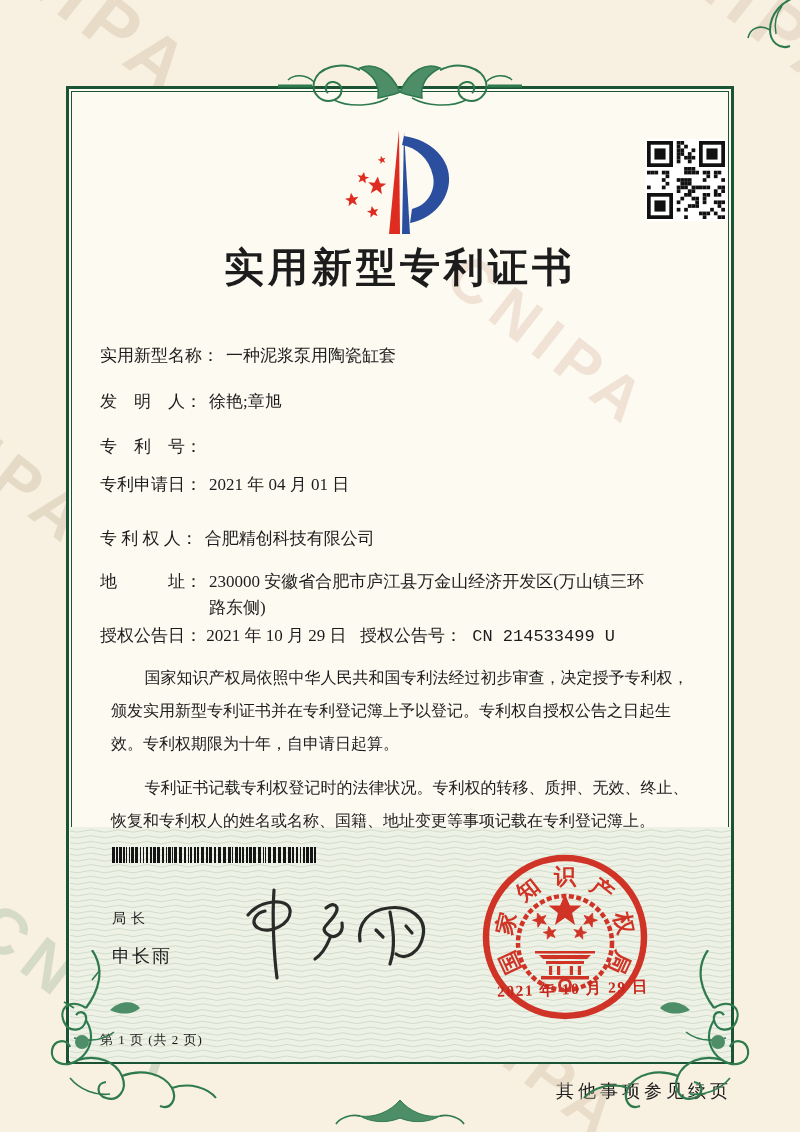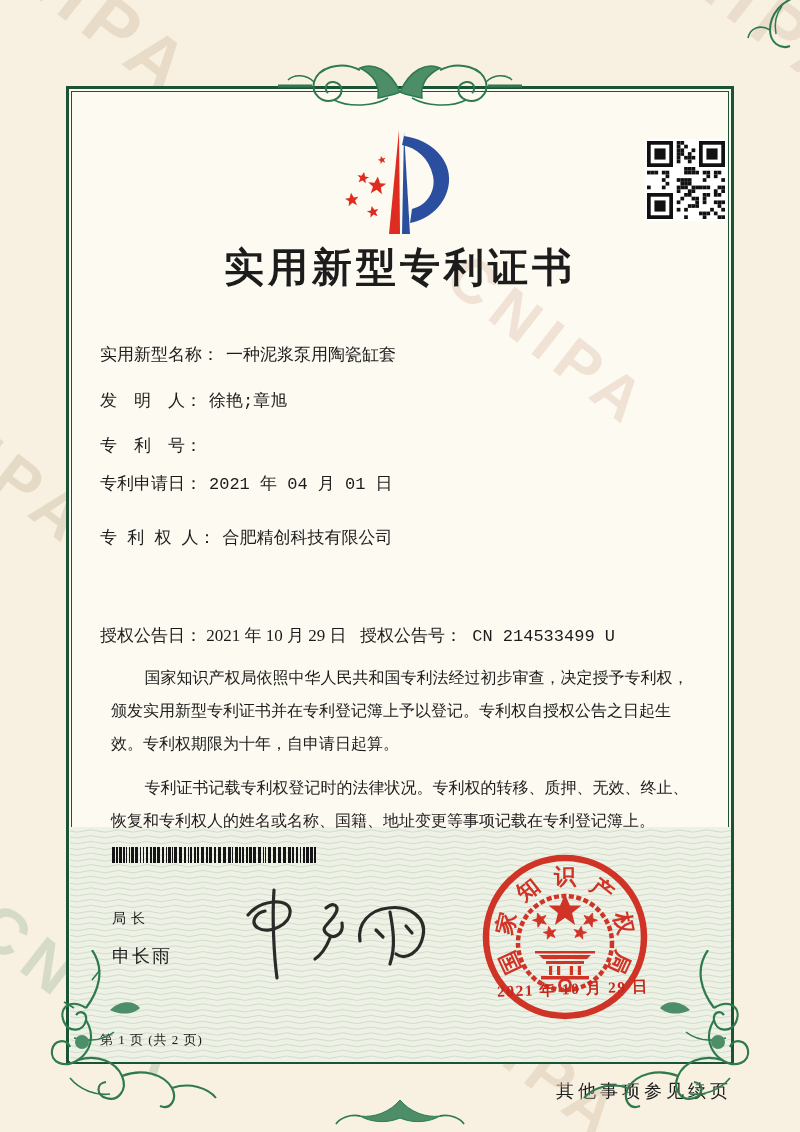--- a/index.html
+++ b/index.html
@@ -10,21 +10,21 @@
   .frame{position:absolute;left:66px;top:86px;width:668px;height:978px;
          border:3px solid #1b5434;z-index:2;background:#fdfaf1;box-sizing:border-box;}
   .frame-inner{position:absolute;inset:2px;border:1px solid #1b5434;}
   .band{position:absolute;left:70px;top:827px;width:661px;height:235px;z-index:3;background:#eef1e5;}
   .content{position:absolute;inset:0;z-index:4;}
   .cert-no{position:absolute;left:98px;top:131px;font-size:17px;letter-spacing:2px;}
   .logo{position:absolute;left:332px;top:124px;}
   .qr{position:absolute;left:645px;top:139px;background:#fff;padding:2px;}
   .title{position:absolute;left:100px;top:240px;width:600px;text-align:center;
          font-size:40px;font-weight:bold;letter-spacing:4px;}
-  .frow{position:absolute;left:100px;width:604px;display:flex;font-size:17px;line-height:26px;font-family:Liberation Mono, monospace;}
+  .frow{position:absolute;left:100px;width:604px;display:flex;font-size:17px;line-height:26px;}
   .frow .lab{flex:none;}
   .frow .val{margin-left:7px;}
   .addr-val{width:442px;}
   .grant{position:absolute;left:100px;top:624px;width:604px;font-size:17px;}
   .grant .g2{position:absolute;left:260px;top:0;font-family:Liberation Mono, monospace;}
   .paras{position:absolute;left:100px;top:650px;width:604px;font-size:16px;line-height:33px;}
   .paras p{margin:11px;text-indent:2.1em;}
   .barcode{position:absolute;left:112px;top:847px;}
   .officer-title{position:absolute;left:112px;top:910px;font-size:14px;letter-spacing:5px;
       font-family:"Liberation Sans","DejaVu Sans",sans-serif;}
@@ -240,20 +240,24 @@
       <span class="lab">专　利　号：</span>
     </div>
     <div class="frow" style="top:472px">
       <span class="lab">专利申请日：</span>
       <span class="val">2021 年 04 月 01 日</span>
     </div>
     <div class="frow" style="top:526px">
       <span class="lab">专 利 权 人：</span>
       <span class="val">合肥精创科技有限公司</span>
     </div>
+    <div class="frow" style="top:569px">
+      <span class="lab">地　　　址：</span>
+      <span class="val addr-val">230000 安徽省合肥市庐江县万金山经济开发区(万山镇三环路东侧)</span>
+    </div>
 
     <div class="grant">
       <span>授权公告日：</span>
       <span>2021 年 10 月 29 日</span>
       <span class="g2">
         <span>授权公告号：</span>
         <span>CN 214533499 U</span>
       </span>
     </div>
 

